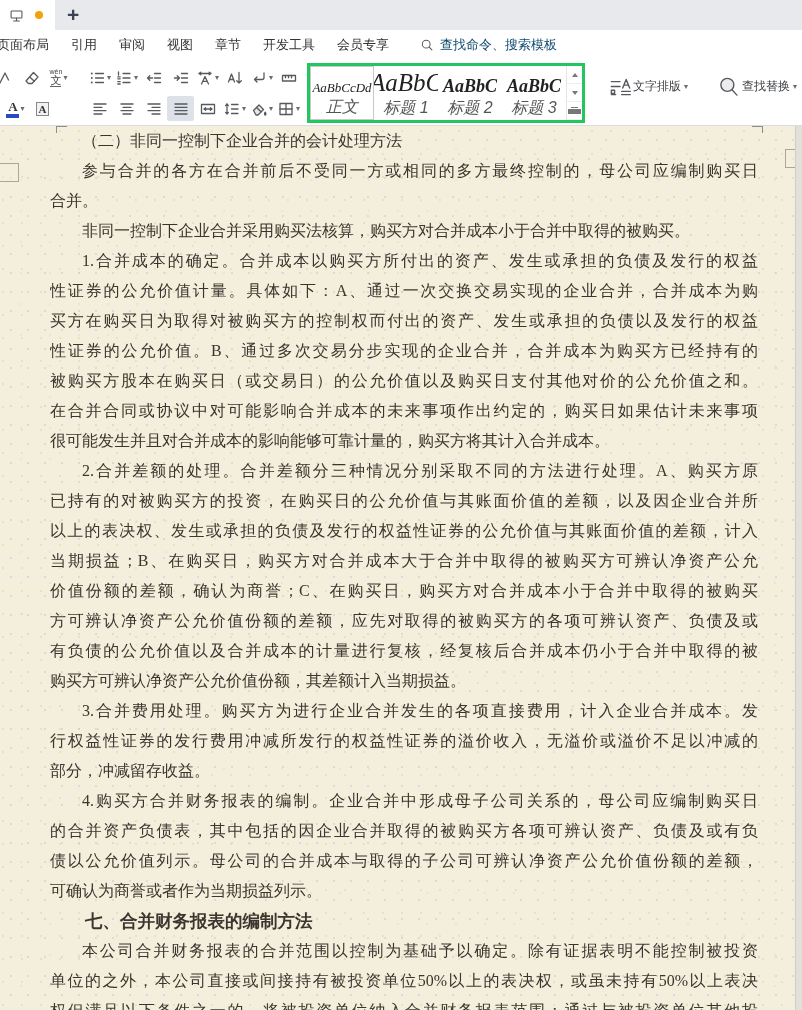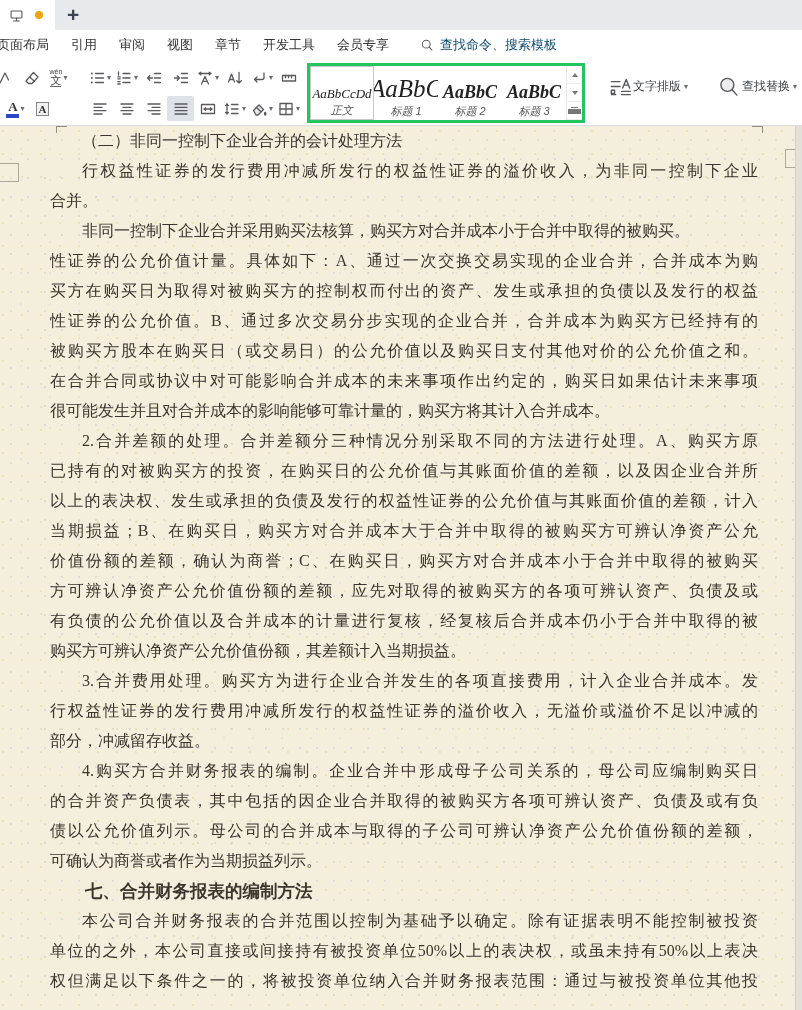--- a/index.html
+++ b/index.html
@@ -40,21 +40,21 @@
 
   
   .gal{display:flex;align-items:stretch;border:3px solid #22c55e;margin:2px 3px;font-style:italic;}
   .cell{width:64px;display:flex;flex-direction:column;align-items:center;justify-content:flex-end;
         overflow:hidden;padding:2px 1px 1px;box-sizing:border-box;}
   .cell.sel{border:1px solid #c8c8c8;background:#fff;}
   .prev{font-family:"Liberation Serif","DejaVu Serif",serif;color:#222;white-space:nowrap;}
   .cell:nth-child(1) .prev{font-size:13px;}
   .cell:nth-child(2) .prev{font-size:25px;}
   .cell:nth-child(3) .prev,.cell:nth-child(4) .prev{font-size:18px;font-weight:bold;}
-  .lbl{font-size:11px;color:#555;margin-top:1px;white-space:nowrap;}
+  .lbl{font-size:16px;color:#555;margin-top:1px;white-space:nowrap;}
   .galscroll{width:15px;display:flex;flex-direction:column;border-left:1px solid #e6e6e6;}
   .gs{flex:1;display:flex;align-items:center;justify-content:center;border-bottom:1px solid #eee;}
   .tri-u{width:0;height:0;border-left:3.5px solid transparent;border-right:3.5px solid transparent;border-bottom:4px solid #777;}
   .tri-d{width:0;height:0;border-left:3.5px solid transparent;border-right:3.5px solid transparent;border-top:4px solid #777;}
   .tri-m{display:flex;flex-direction:column;align-items:center;gap:1px;}
   .tri-m i{display:block;width:7px;height:1px;background:#777;}
 
   .big{display:flex;flex-direction:row;align-items:center;justify-content:space-between;
        padding:3px 9px 16px;font-size:12px;color:#3e4144;white-space:nowrap;}
   .big .lblrow{display:flex;align-items:center;gap:2px;}
@@ -330,23 +330,24 @@
     </div>
   </div>
 
   <div class="doc">
     <span class="cmark l"></span>
     <span class="cmark rt"></span>
     <span class="etab l"></span>
     <span class="etab rt"></span>
 
     <div class="ln ind end">（二）非同一控制下企业合并的会计处理方法</div>
-    <div class="ln ind">行权益性证券的发行费用冲减所发行的权益性证券的溢价收入，为非同一控制下企业</div>
+    <div class="ln ind">参与合并的各方在合并前后不受同一方或相同的多方最终控制的，母公司应编制购买日</div>
     <div class="ln end">合并。</div>
     <div class="ln ind end">非同一控制下企业合并采用购买法核算，购买方对合并成本小于合并中取得的被购买。</div>
+    <div class="ln ind">1.合并成本的确定。合并成本以购买方所付出的资产、发生或承担的负债及发行的权益</div>
     <div class="ln">性证券的公允价值计量。具体如下：A、通过一次交换交易实现的企业合并，合并成本为购</div>
     <div class="ln">买方在购买日为取得对被购买方的控制权而付出的资产、发生或承担的负债以及发行的权益</div>
     <div class="ln">性证券的公允价值。B、通过多次交易分步实现的企业合并，合并成本为购买方已经持有的</div>
     <div class="ln">被购买方股本在购买日（或交易日）的公允价值以及购买日支付其他对价的公允价值之和。</div>
     <div class="ln">在合并合同或协议中对可能影响合并成本的未来事项作出约定的，购买日如果估计未来事项</div>
     <div class="ln end">很可能发生并且对合并成本的影响能够可靠计量的，购买方将其计入合并成本。</div>
     <div class="ln ind">2.合并差额的处理。合并差额分三种情况分别采取不同的方法进行处理。A、购买方原</div>
     <div class="ln">已持有的对被购买方的投资，在购买日的公允价值与其账面价值的差额，以及因企业合并所</div>
     <div class="ln">以上的表决权、发生或承担的负债及发行的权益性证券的公允价值与其账面价值的差额，计入</div>
     <div class="ln">当期损益；B、在购买日，购买方对合并成本大于合并中取得的被购买方可辨认净资产公允</div>

